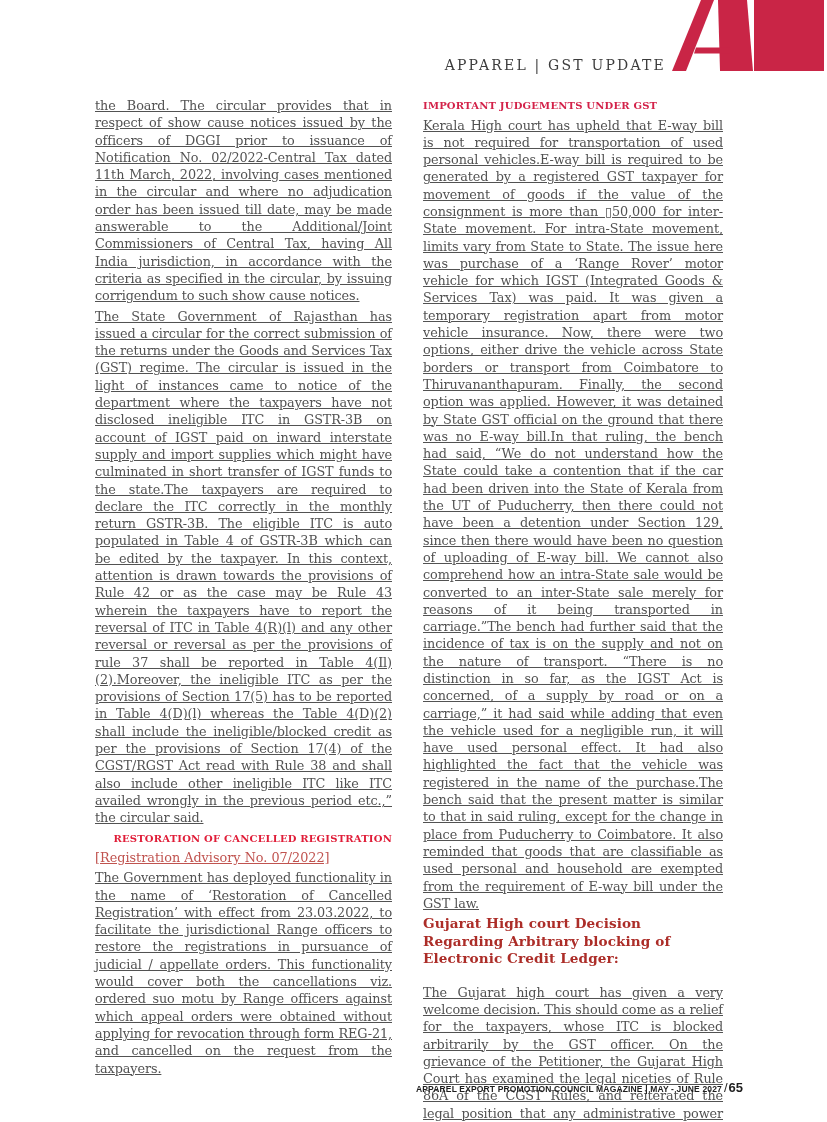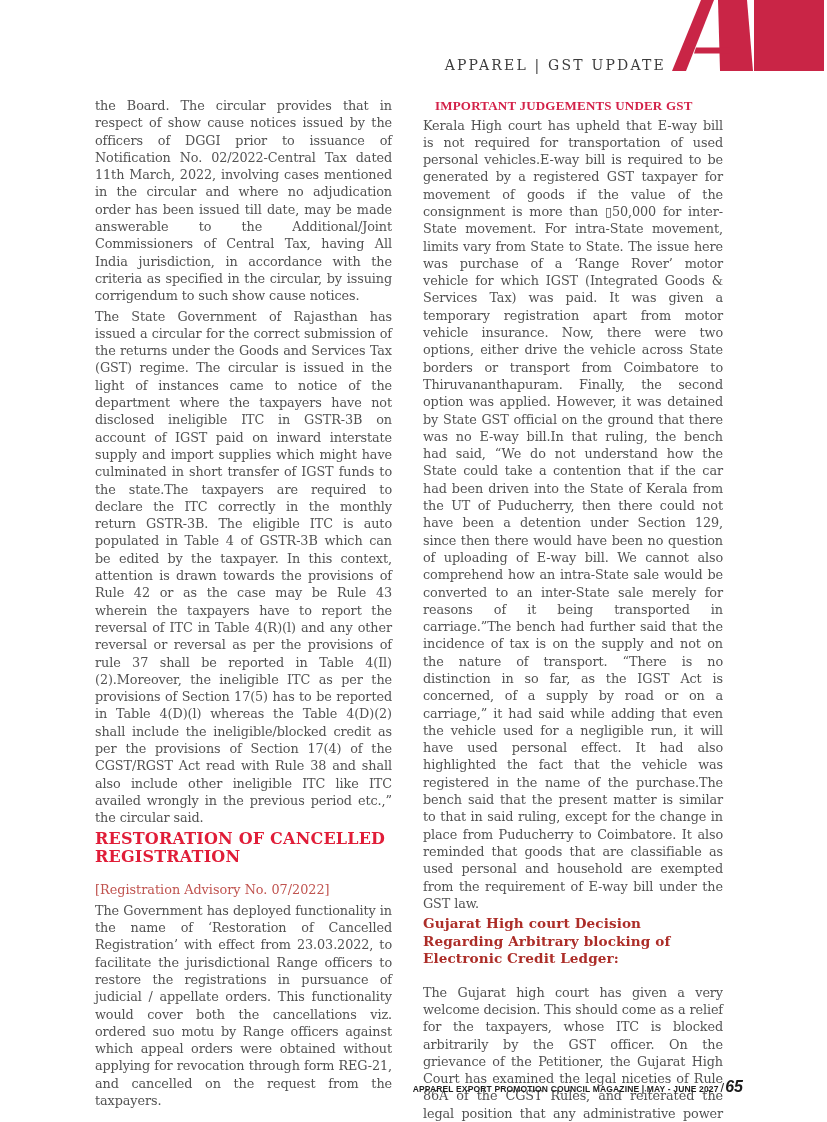--- a/index.html
+++ b/index.html
@@ -25,51 +25,53 @@
   .col{position:absolute;top:97px;}
   .col-left{left:95px;width:297px;}
   .col-right{left:423px;width:300px;}
   .body-p{
     margin:0 0 3px 0;
     font-size:12.8px;
     line-height:17.3px;
     letter-spacing:-0.1px;
     text-align:justify;
     color:#525252;
+    text-decoration:underline;
   }
   .subhead-gray{
     margin:2px 0 2px 0;
     font-size:12.8px;
     line-height:17.3px;
     letter-spacing:0.2px;
     color:#8e8e8e;
     text-align:left;
   }
   .head-red-bright{
     margin:4px 0 1px 0;
-    font-size:16px;
+    font-size:10px;
     line-height:17.5px;
     font-weight:bold;
     color:#e01d38;
     letter-spacing:0.2px;
+    text-align:right;
   }
   .head-red-crimson{
-    margin:0 0 2px 12px;
-    font-size:13px;
+    margin:0 0 2px 0;
+    font-size:10px;
     line-height:17.5px;
     font-weight:bold;
     color:#d32249;
     letter-spacing:0.2px;
-    font-family:Liberation Serif, serif;
   }
   .advisory-red{
-    margin:16px 0 3px 0;
+    margin:1px 0 3px 0;
     font-size:12.8px;
     line-height:17.3px;
     color:#c0534f;
+    text-decoration:underline;
   }
   .head-dark-red{
     margin:3px 0 16px 0;
     font-size:13.6px;
     line-height:17.5px;
     font-weight:bold;
     color:#ac2d28;
     letter-spacing:0.1px;
   }
   
@@ -84,23 +86,22 @@
     font-size:8.5px;
     font-weight:bold;
     letter-spacing:0.15px;
   }
   .footer .slash{
     font-size:13px;
     font-weight:normal;
     margin:0 1px 0 2px;
   }
   .footer .num{
-    font-size:16px;
+    font-size:13px;
     font-weight:bold;
-    font-style:italic;
   }
 </style>
 </head>
 <body>
 
 <div class="page">
 
   <div class="header-title">APPAREL | GST UPDATE</div>
 
   <div class="logo">

